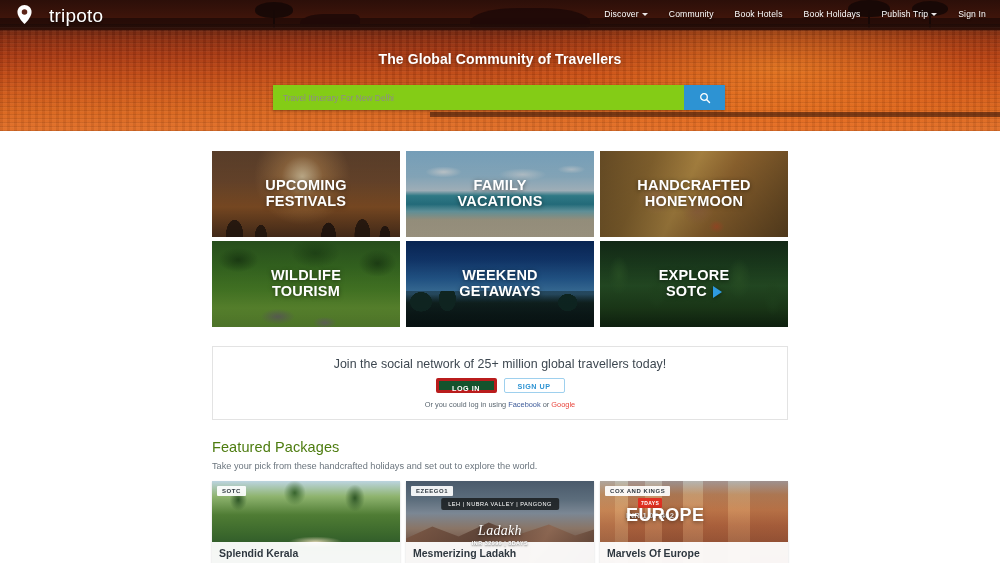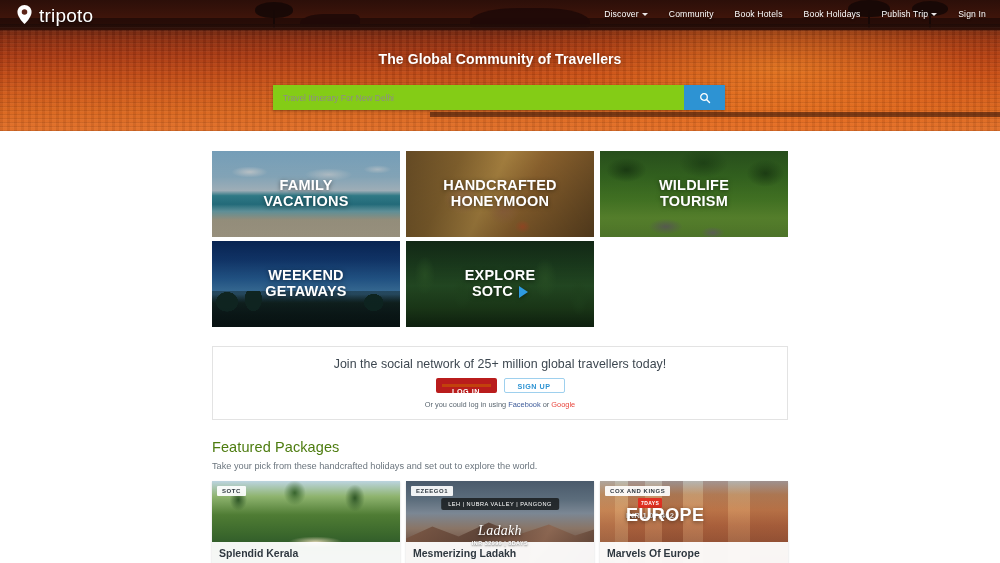--- a/index.html
+++ b/index.html
@@ -122,20 +122,21 @@
     text-shadow: 0 1px 2px rgba(0,0,0,.55);
   }
   .logo-pin { width: 17px; height: 19px; display: block; }
   .logo-text {
     font-size: 19px;
     font-weight: 400;
     letter-spacing: .2px;
     line-height: 1;
     position: relative;
     top: 1px;
+    margin-left: 10px;
   }
   .nav {
     margin-left: auto;
     display: flex;
     align-items: center;
     gap: 21px;
   }
   .nav-item {
     color: #fff;
     font-size: 8.6px;
@@ -367,21 +368,21 @@
     letter-spacing: .5px;
     height: 15px;
     line-height: 15px;
     width: 61px;
     text-align: center;
     border-radius: 2px;
     cursor: pointer;
     box-sizing: border-box;
     padding: 0;
   }
-  .btn-login { background: #c2410c; color: #fff; border: 6px solid #b91c1c; }
+  .btn-login { background: #14532d; color: #fff; border: 3px solid #b91c1c; }
   .btn-signup { background: #fff; color: #2d93d3; border: 1px solid #9ed0ee; }
   .join-alt {
     font-size: 7.4px;
     color: #5a6670;
   }
   .lnk-fb { color: #3b5998; cursor: pointer; }
   .lnk-gg { color: #e8453c; cursor: pointer; }
 
   
   .feat-head {
@@ -617,20 +618,28 @@
       </span>
     </button>
   </div>
 </div>
 
 <div class="page">
   <div class="container">
 
     <div class="tiles">
 
+      <div class="tile">
+        <div class="tile-img art-festival"></div>
+        <div class="tile-shade"></div>
+        <div class="tile-label">
+          <span>UPCOMING</span>
+          <span class="l2">FESTIVALS</span>
+        </div>
+      </div>
 
       <div class="tile">
         <div class="tile-img art-family"></div>
         <div class="tile-shade"></div>
         <div class="tile-label">
           <span>FAMILY</span>
           <span class="l2">VACATIONS</span>
         </div>
       </div>
 

